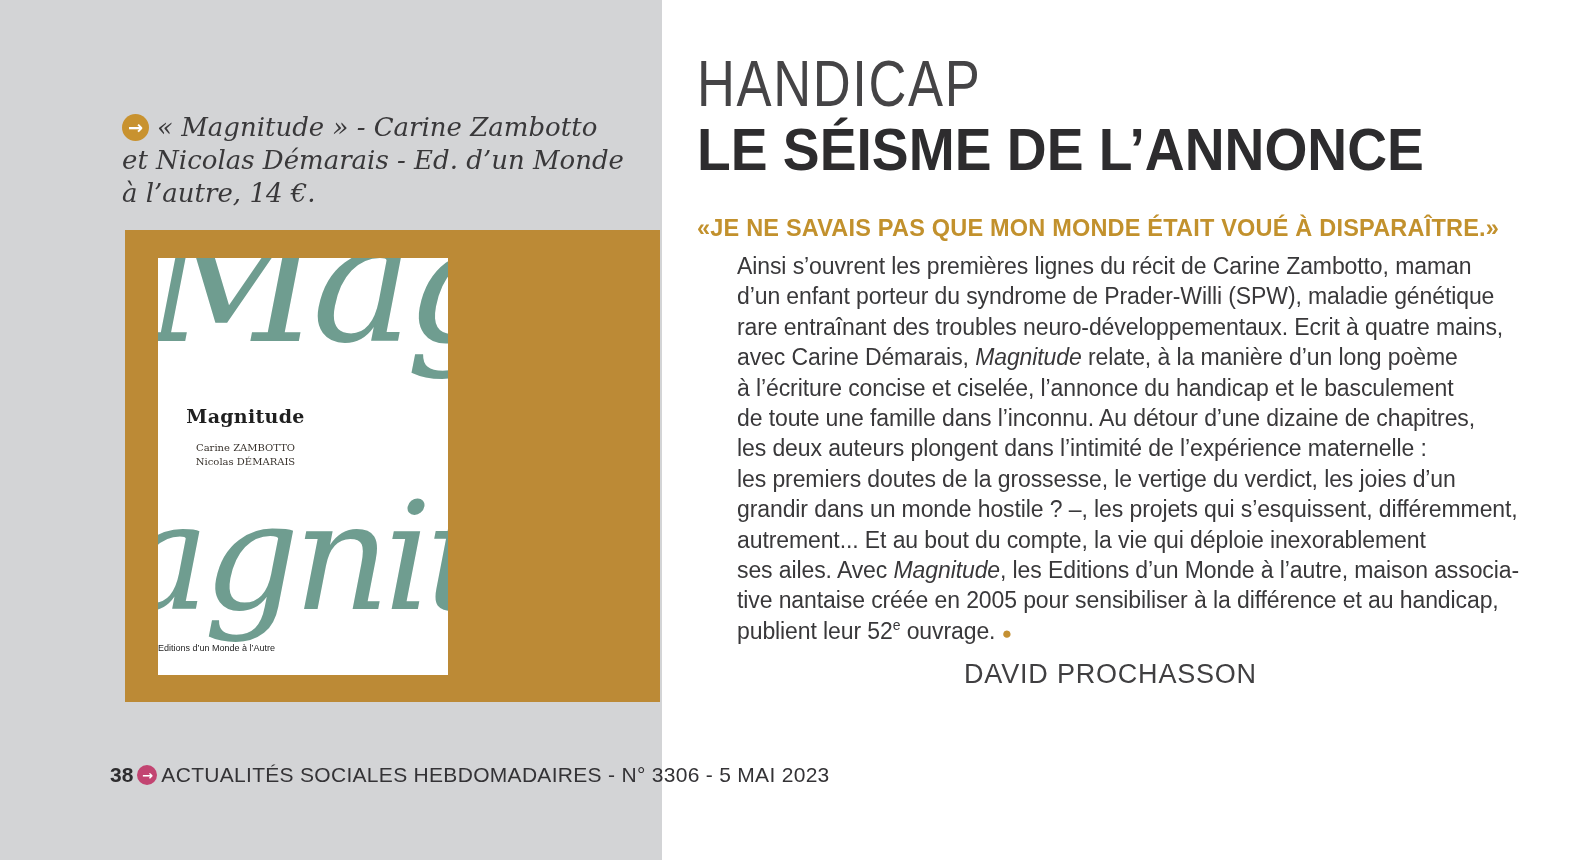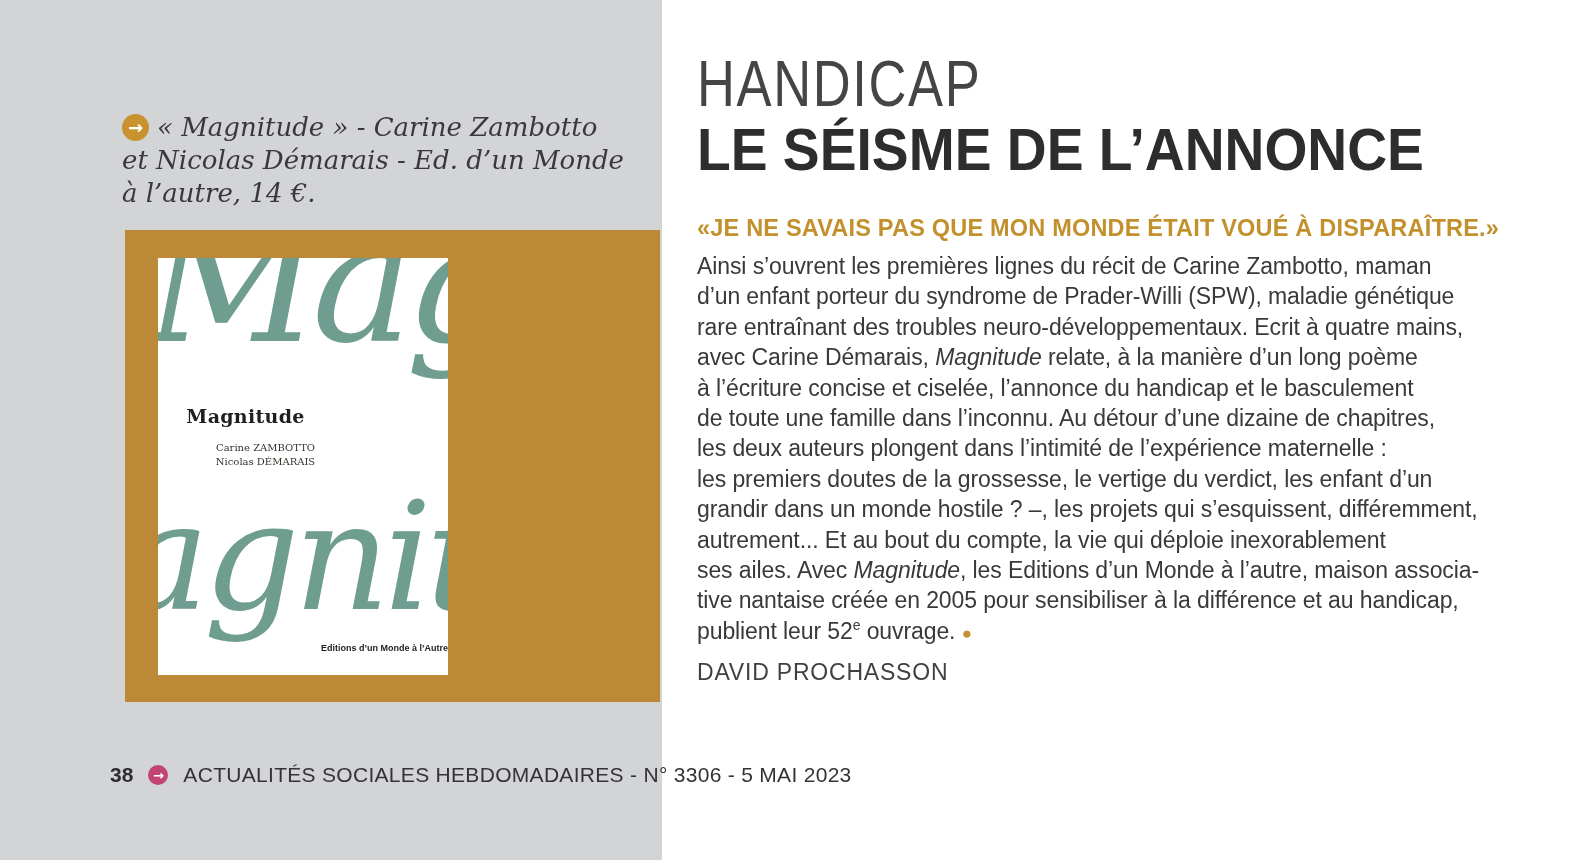--- a/index.html
+++ b/index.html
@@ -54,25 +54,25 @@
   .script-bottom{font-size:150px;top:212px;left:-38px;letter-spacing:-6px;}
   .cover-title{
     position:absolute;top:147px;left:0;width:175px;text-align:center;
     font-family:"DejaVu Serif","Liberation Serif",serif;
     font-weight:700;font-size:19px;color:var(--cover_ink,#1f1f1f);
     letter-spacing:0.3px;z-index:2;
   }
   .cover-authors{
     position:absolute;top:183px;left:0;width:175px;text-align:center;
     font-family:"DejaVu Serif","Liberation Serif",serif;
-    font-size:10px;line-height:14px;color:#38322c;z-index:2;padding-left:20px;
+    font-size:10px;line-height:14px;color:#38322c;z-index:2;
   }
   .cover-publisher{
-    position:absolute;top:385px;left:0;width:290px;text-align:right;
-    font-size:9px;font-weight:700;color:#1f1f1f;z-index:2;
+    position:absolute;top:385px;left:0;width:290px;text-align:left;
+    font-size:9px;font-weight:400;color:#1f1f1f;z-index:2;
     font-family:"Liberation Sans",sans-serif;
   }
 
   
   .article{position:absolute;left:697px;top:53px;width:840px;}
   .kicker{
     font-size:64px;line-height:62px;font-weight:300;
     color:#454446;letter-spacing:2px;
     transform:scaleX(0.82);transform-origin:left;
     white-space:nowrap;
@@ -85,35 +85,35 @@
   }
   .lead{
     margin-top:34px;
     font-size:23.5px;font-weight:700;
     color:var(--lead_gold,#c2912d);letter-spacing:0.2px;
     white-space:nowrap;
   }
   .body{margin-top:9px;}
   .body-line{
     font-size:23px;line-height:30.4px;color:var(--ink,#39383a);
-    white-space:nowrap;letter-spacing:-0.1px;
+    white-space:nowrap;letter-spacing:-0.1px;margin-left:40px;
   }
   .seg-n{}
   .seg-i{font-style:italic;}
   .seg-sup{font-size:14px;vertical-align:super;line-height:0;}
   .seg-dot{color:var(--accent_dot,#c49033);font-size:17px;}
   .signature{
-    margin-top:10px;width:827px;text-align:left;
-    font-size:23px;font-weight:400;color:#403f41;letter-spacing:0.8px;
+    margin-top:10px;width:827px;text-align:center;
+    font-size:27px;font-weight:400;color:#403f41;letter-spacing:0.8px;
   }
 
   
   .footer{
     position:absolute;left:110px;top:763px;height:24px;
-    display:flex;align-items:center;gap:15px;
+    display:flex;align-items:center;gap:4px;
     font-size:21px;color:#343336;white-space:nowrap;
   }
   .page-num{font-weight:700;color:#2e2d2f;}
   .foot-arrow{
     width:20px;height:20px;border-radius:50%;
     background:var(--footer_pink,#c24471);
     display:flex;align-items:center;justify-content:center;flex:0 0 auto;
   }
   .foot-arrow .glyph{
     color:#fff;font-weight:bold;font-size:13px;line-height:1;
@@ -154,21 +154,21 @@
     <div class="headline">LE SÉISME DE L’ANNONCE</div>
     <div class="lead">«JE NE SAVAIS PAS QUE MON MONDE ÉTAIT VOUÉ À DISPARAÎTRE.»</div>
     <div class="body">
         <div class="body-line"><span class="seg-n">Ainsi s’ouvrent les premières lignes du récit de Carine Zambotto, maman</span></div>
         <div class="body-line"><span class="seg-n">d’un enfant porteur du syndrome de Prader-Willi (SPW), maladie génétique</span></div>
         <div class="body-line"><span class="seg-n">rare entraînant des troubles neuro-développementaux. Ecrit à quatre mains,</span></div>
         <div class="body-line"><span class="seg-n">avec Carine Démarais, </span><span class="seg-i">Magnitude</span><span class="seg-n"> relate, à la manière d’un long poème</span></div>
         <div class="body-line"><span class="seg-n">à l’écriture concise et ciselée, l’annonce du handicap et le basculement</span></div>
         <div class="body-line"><span class="seg-n">de toute une famille dans l’inconnu. Au détour d’une dizaine de chapitres,</span></div>
         <div class="body-line"><span class="seg-n">les deux auteurs plongent dans l’intimité de l’expérience maternelle :</span></div>
-        <div class="body-line"><span class="seg-n">les premiers doutes de la grossesse, le vertige du verdict, les enfant d’un</span></div>
+        <div class="body-line"><span class="seg-n">les premiers doutes de la grossesse, le vertige du verdict, les joies d’un</span></div>
         <div class="body-line"><span class="seg-n">grandir dans un monde hostile ? –, les projets qui s’esquissent, différemment,</span></div>
         <div class="body-line"><span class="seg-n">autrement... Et au bout du compte, la vie qui déploie inexorablement</span></div>
         <div class="body-line"><span class="seg-n">ses ailes. Avec </span><span class="seg-i">Magnitude</span><span class="seg-n">, les Editions d’un Monde à l’autre, maison associa-</span></div>
         <div class="body-line"><span class="seg-n">tive nantaise créée en 2005 pour sensibiliser à la différence et au handicap,</span></div>
         <div class="body-line"><span class="seg-n">publient leur 52</span><span class="seg-sup">e</span><span class="seg-n"> ouvrage. </span><span class="seg-dot">●</span></div>
       </div>
     <div class="signature">DAVID PROCHASSON</div>
   </div>
 
   <div class="footer">

